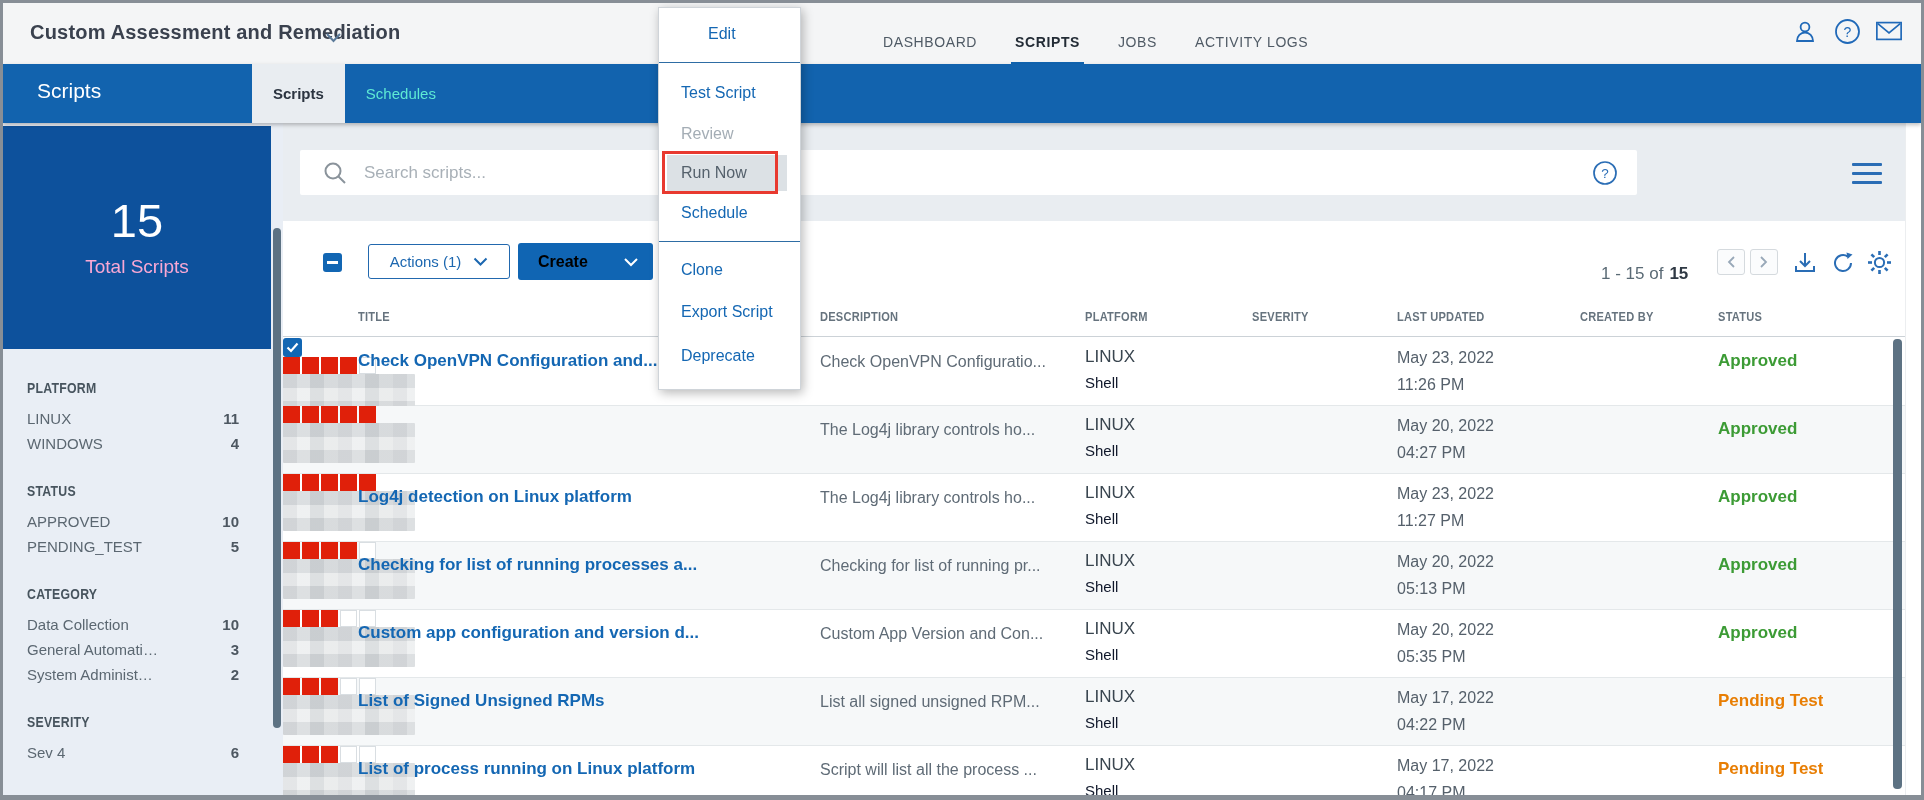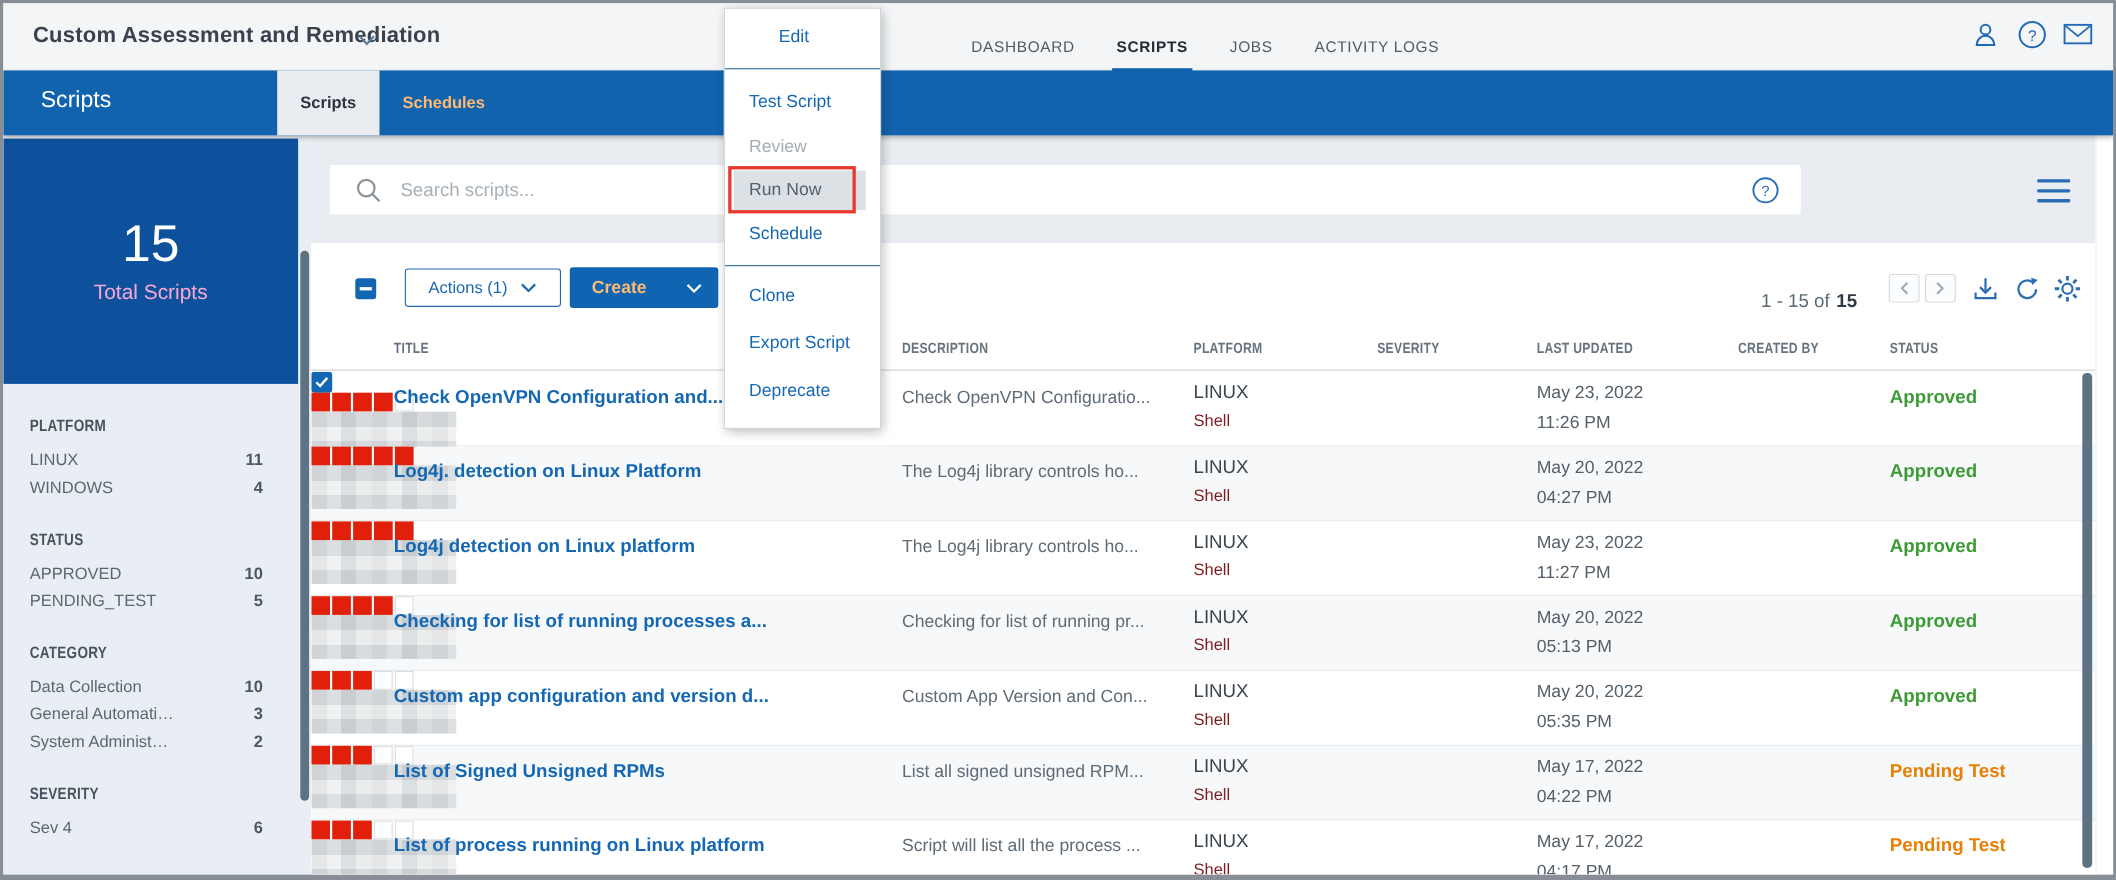--- a/index.html
+++ b/index.html
@@ -18,21 +18,21 @@
             color:#4f5a65;letter-spacing:.6px;cursor:pointer;}
   .nav-item.active{color:#232c36;font-weight:700;}
   .nav-underline{position:absolute;left:-4px;right:-4px;bottom:6px;height:5px;background:#1164b0;}
   #top-icons{right:18px;top:14px;display:flex;gap:14px;align-items:center;}
   .top-icon{width:28px;height:28px;display:flex;align-items:center;justify-content:center;cursor:pointer;}
 
   
   #banner{left:0;top:61px;right:0;height:59px;background:#1263ae;box-shadow:0 2px 4px rgba(0,0,0,.25);z-index:5;}
   #banner-title{left:34px;top:15px;color:#fff;font-size:21px;font-weight:400;}
   #tabs{left:249px;top:0;height:59px;display:flex;}
-  .tab{height:59px;display:flex;align-items:center;padding:0 21px;font-size:15px;color:#fdba74;cursor:pointer;font-weight:bold;}
+  .tab{height:59px;display:flex;align-items:center;padding:0 21px;font-size:15px;color:#5eead4;cursor:pointer;}
   .tab.active{background:#e9edf1;color:#2b3440;font-weight:700;}
 
   
   #sidebar{left:0;top:120px;width:280px;bottom:0;background:#e9eef5;}
   #summary-box{position:absolute;left:0;top:3px;width:268px;height:223px;background:#0d519c;
                display:flex;flex-direction:column;align-items:center;justify-content:center;}
   #summary-count{color:#fff;font-size:47px;font-weight:400;line-height:1;}
   #summary-label{color:#f9a8d4;font-size:19px;margin-top:12px;}
   #sidebar-sections{position:absolute;left:0;top:226px;right:0;bottom:0;padding:30px 0 0 24px;}
   .side-section{margin-bottom:26px;}
@@ -60,21 +60,21 @@
 
   
   #mainpanel{left:280px;top:218px;width:1622px;bottom:0;background:#fff;}
   #master-checkbox{position:absolute;left:40px;top:32px;width:19px;height:19px;background:#1266b3;
                    border-radius:3px;display:flex;align-items:center;justify-content:center;cursor:pointer;}
   #master-checkbox .dash{width:11px;height:3px;background:#fff;}
   #actions-button{position:absolute;left:85px;top:23px;width:142px;height:35px;border:1px solid #2268ae;
                   border-radius:3px;color:#1c67b0;font-size:15px;display:flex;align-items:center;
                   justify-content:center;gap:12px;background:#fff;cursor:pointer;}
   #create-button{position:absolute;left:235px;top:22px;width:135px;height:37px;background:#1065b3;
-                 border-radius:3px;color:#fdba74;font-size:16px;font-weight:700;display:flex;
+                 border-radius:3px;color:#000000;font-size:16px;font-weight:700;display:flex;
                  align-items:center;justify-content:space-between;padding:0 14px 0 20px;cursor:pointer;}
   #pagination{position:absolute;left:1318px;top:43px;font-size:17px;color:#5a6a75;}
   #pagination b{color:#2f3944;margin-left:6px;}
   .page-btn{position:absolute;top:28px;width:28px;height:26px;background:#fbfcfd;border:1px solid #d5dade;
             border-radius:3px;display:flex;align-items:center;justify-content:center;cursor:pointer;}
   #page-prev{left:1434px;} #page-next{left:1467px;}
   .tool-icon{position:absolute;top:28px;width:27px;height:27px;display:flex;align-items:center;
              justify-content:center;cursor:pointer;}
   #download-icon{left:1508px;} #refresh-icon{left:1546px;} #gear-icon{left:1583px;}
 
@@ -83,21 +83,21 @@
   .th{position:absolute;top:10px;font-size:13.5px;color:#66737e;font-weight:700;letter-spacing:.3px;}
   #table-body{position:absolute;left:0;top:117px;right:0;bottom:0;overflow:hidden;}
   .row{position:relative;height:68px;border-bottom:1px solid #e4e8ea;background:#fff;}
   .row.alt{background:#f6f8f9;}
   .cell{position:absolute;white-space:nowrap;overflow:hidden;text-overflow:ellipsis;}
   .c-check{left:38px;top:12px;width:19px;height:19px;background:#1266b3;border-radius:3px;
            display:flex;align-items:center;justify-content:center;cursor:pointer;}
   .c-title{left:75px;top:13px;width:455px;font-size:17px;font-weight:700;color:#1467b3;cursor:pointer;}
   .c-desc{left:537px;top:15px;width:255px;font-size:16px;color:#5f6b76;}
   .c-platform{left:802px;top:9px;font-size:17px;color:#39454f;}
-  .c-platform-sub{left:802px;top:36px;font-size:15px;color:#7f1d1d;}
+  .c-platform-sub{left:802px;top:36px;font-size:15px;color:#0f172a;}
   .c-sev{left:969px;top:14px;display:flex;gap:2px;}
   .sev-seg{width:17px;height:17px;}
   .sev-on{background:#e0200a;}
   .sev-off{background:#fff;border:1px solid #d9dee2;}
   .c-date{left:1114px;top:11px;font-size:16px;color:#55606b;}
   .c-time{left:1114px;top:38px;font-size:16px;color:#55606b;}
   .c-created{left:1297px;top:9px;width:132px;height:40px;border-radius:1px;
     background:
       repeating-linear-gradient(0deg, rgba(90,100,110,.10) 0 13px, rgba(255,255,255,.16) 13px 26px, rgba(120,130,140,.14) 26px 40px),
       repeating-linear-gradient(90deg, #dfe1e3 0 14px, #eceeef 14px 27px, #d7dadc 27px 41px, #e7e9ea 41px 55px);
@@ -343,21 +343,20 @@
             <div class="sev-seg sev-on"></div>
             <div class="sev-seg sev-on"></div>
             <div class="sev-seg sev-off"></div>
           </div>
           <div class="cell c-date">May 23, 2022</div>
           <div class="cell c-time">11:26 PM</div>
           <div class="c-created"></div>
           <div class="cell c-status status-approved">Approved</div>
         </div>
         <div class="row alt">
-          <div class="cell c-title">Log4j. detection on Linux Platform</div>
           <div class="cell c-desc">The Log4j library controls ho...</div>
           <div class="cell c-platform">LINUX</div>
           <div class="cell c-platform-sub">Shell</div>
           <div class="c-sev">
             <div class="sev-seg sev-on"></div>
             <div class="sev-seg sev-on"></div>
             <div class="sev-seg sev-on"></div>
             <div class="sev-seg sev-on"></div>
             <div class="sev-seg sev-on"></div>
           </div>

